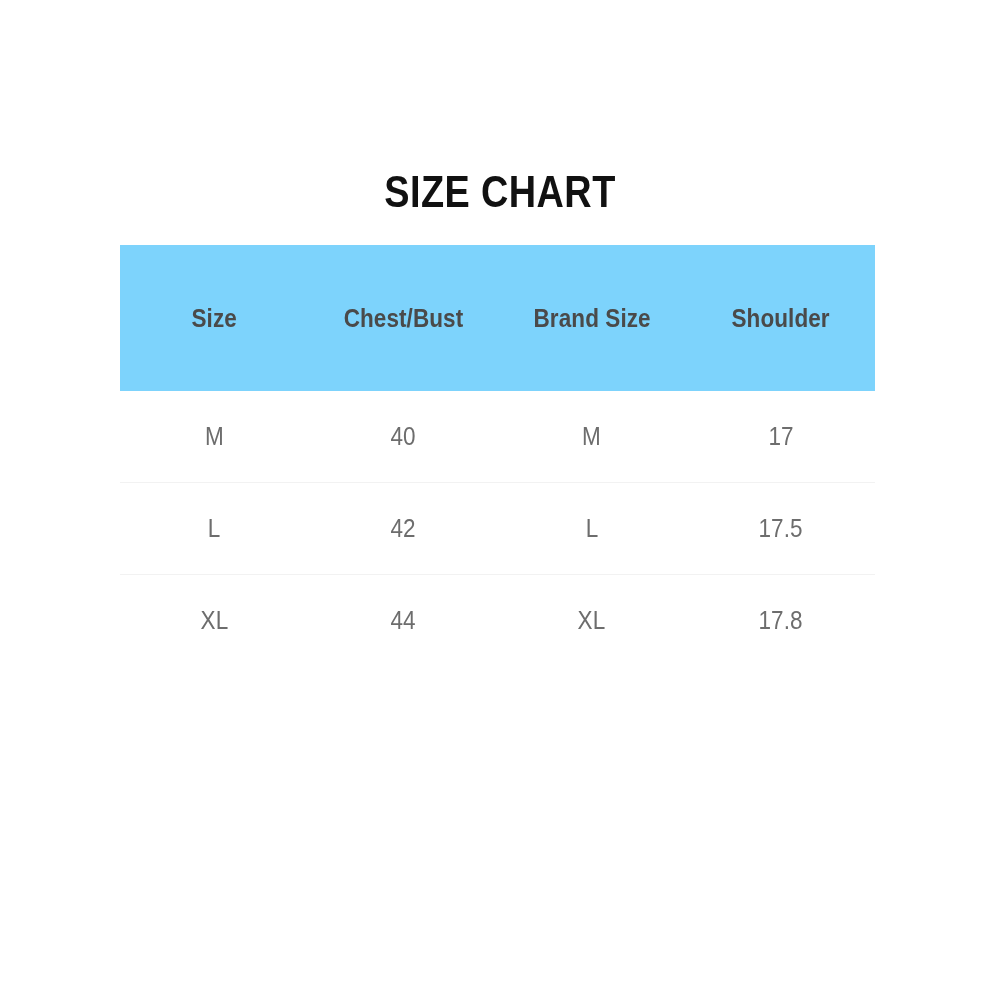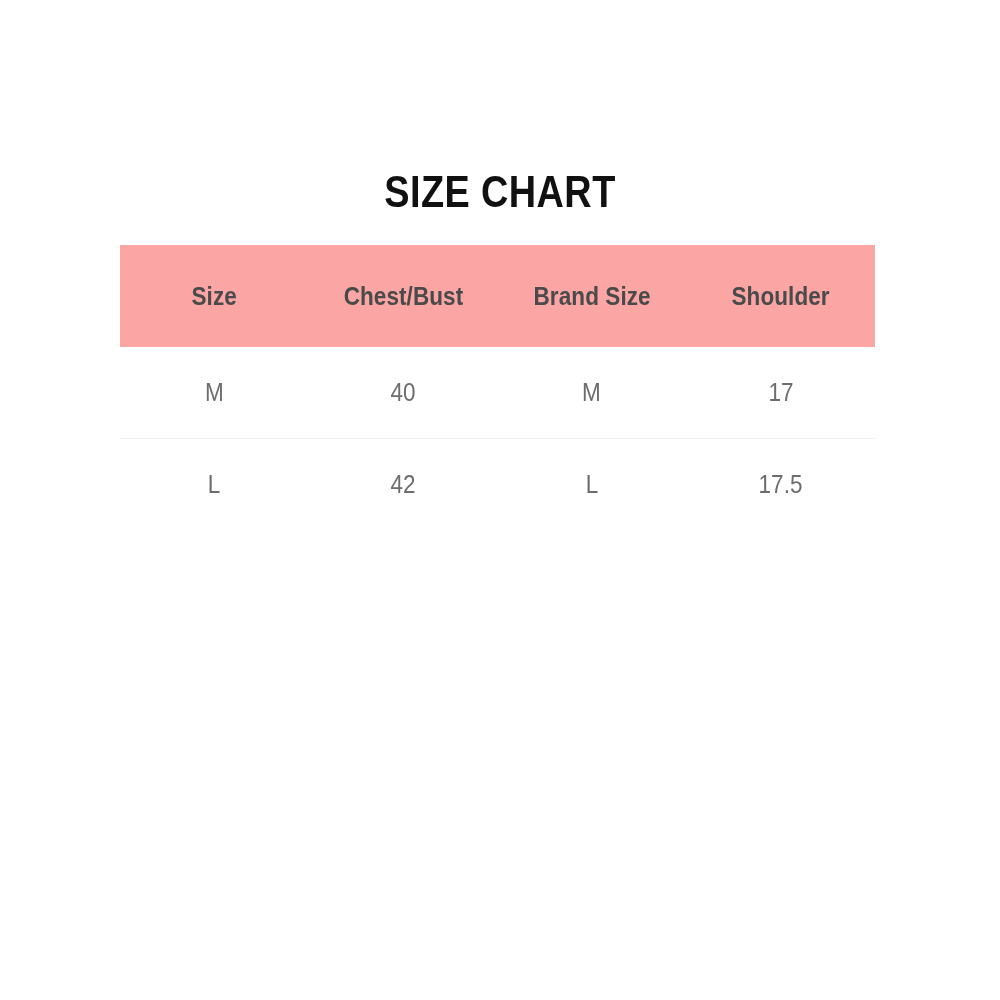--- a/index.html
+++ b/index.html
@@ -46,22 +46,22 @@
     left: 120px;
     top: 245px;
     width: 755px;
     border-collapse: collapse;
     table-layout: fixed;
   }
 
   .size-table col { width: 25%; }
 
   .size-table thead th {
-    height: 102px;
-    background: #fca5a5;
+    height: 146px;
+    background: #7dd3fc;
     color: #4a4a4a;
     font-size: 25px;
     font-weight: 600;
     text-align: center;
     vertical-align: middle;
     padding: 0;
     border: 0;
     letter-spacing: 0.1px;
     transform-origin: 50% 50%;
   }
@@ -146,16 +146,30 @@
         <td>
           <span>42</span>
         </td>
         <td>
           <span>L</span>
         </td>
         <td>
           <span>17.5</span>
         </td>
       </tr>
+      <tr>
+        <td>
+          <span>XL</span>
+        </td>
+        <td>
+          <span>44</span>
+        </td>
+        <td>
+          <span>XL</span>
+        </td>
+        <td>
+          <span>17.8</span>
+        </td>
+      </tr>
     </tbody>
   </table>
 
 </div>
 
 </body></html>

